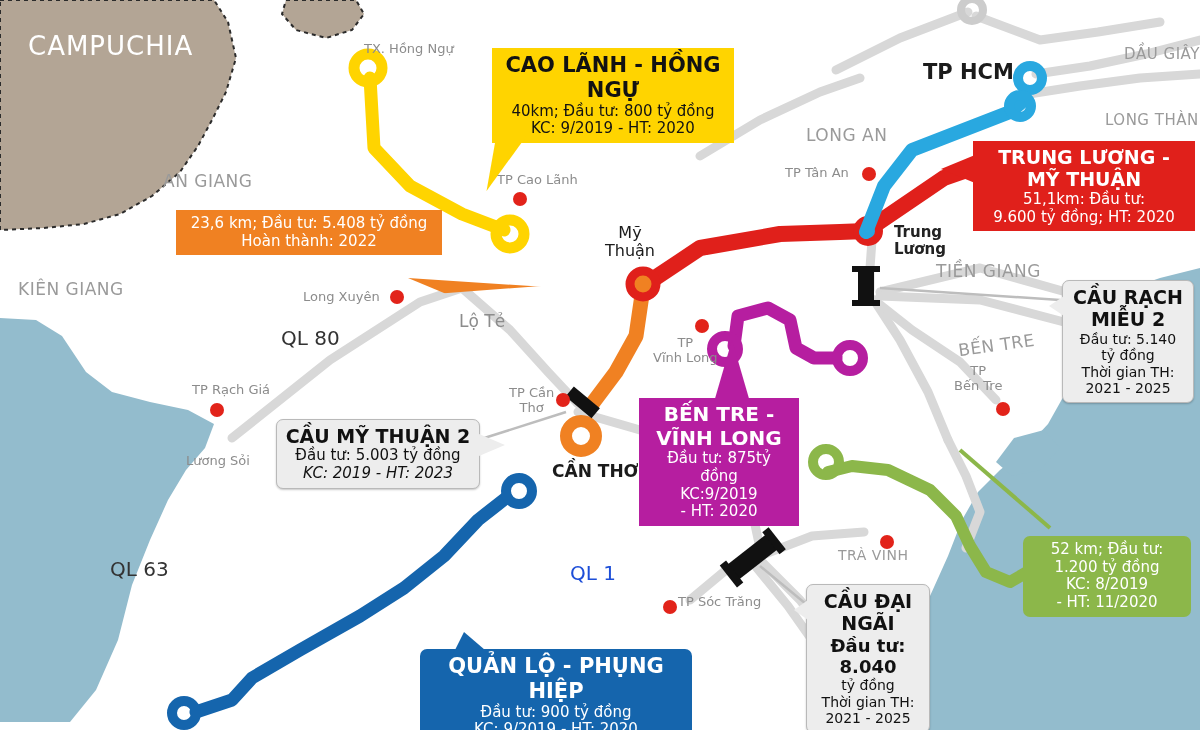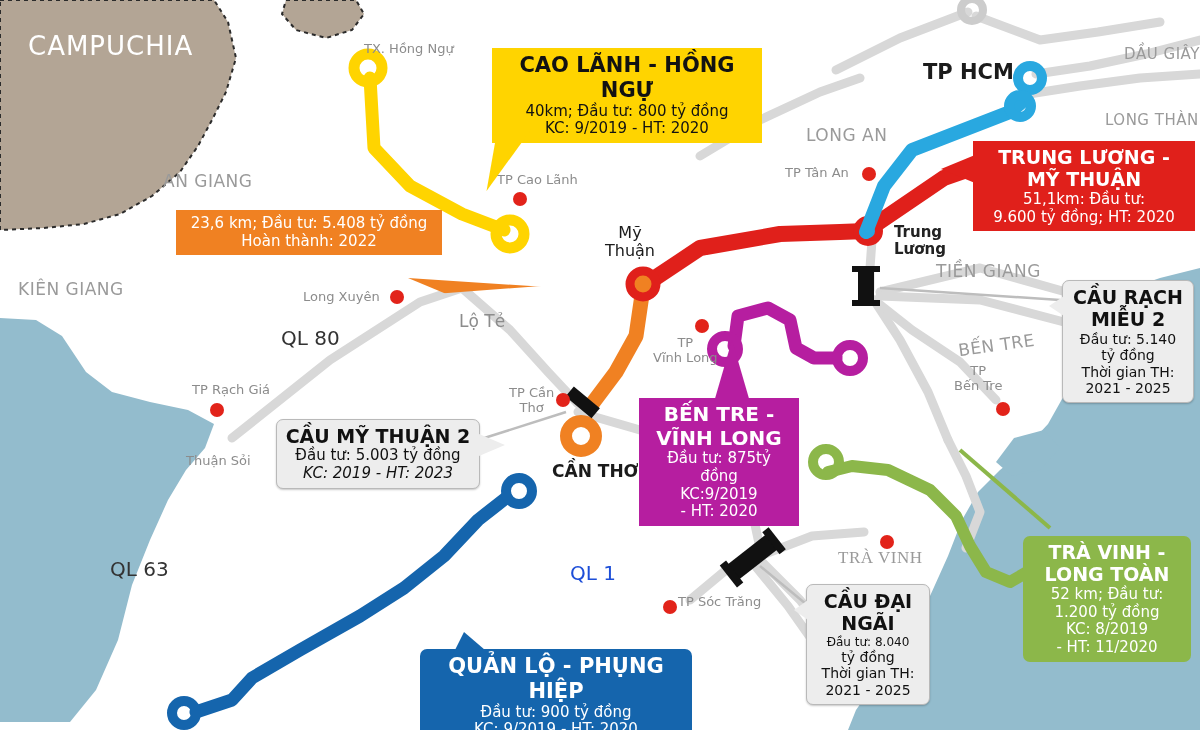--- a/index.html
+++ b/index.html
@@ -109,34 +109,34 @@
     <path fill="none" stroke="#bdbdbd" stroke-width="2.5" d="M1060,300 L880,288"></path>
   </svg>
 
   <div class="lbl country" style="left:28px;top:32px;font-size:26px;">CAMPUCHIA</div>
 
   <div class="lbl prov" style="left:163px;top:172px;font-size:17px;">AN GIANG</div>
   <div class="lbl prov" style="left:18px;top:280px;font-size:17px;">KIÊN GIANG</div>
   <div class="lbl prov" style="left:806px;top:126px;font-size:17px;">LONG AN</div>
   <div class="lbl prov" style="left:936px;top:262px;font-size:17px;">TIỀN GIANG</div>
   <div class="lbl prov" style="left:958px;top:336px;font-size:17px;transform:rotate(-8deg);">BẾN TRE</div>
-  <div class="lbl prov" style="left:838px;top:548px;font-size:17px;font-family:Liberation Serif, serif;">TRÀ VINH</div>
+  <div class="lbl prov" style="left:838px;top:548px;font-size:14px;">TRÀ VINH</div>
   <div class="lbl prov" style="left:1124px;top:46px;font-size:15px;">DẦU GIÂY</div>
   <div class="lbl prov" style="left:1105px;top:112px;font-size:15px;">LONG THÀNH</div>
 
   <div class="lbl dark" style="left:272px;top:327px;font-size:20px;font-weight:normal;color:#333;margin-left:9px;">QL 80</div>
   <div class="lbl dark" style="left:110px;top:558px;font-size:20px;font-weight:normal;color:#333;">QL 63</div>
   <div class="lbl dark" style="left:570px;top:562px;font-size:20px;font-weight:normal;color:#1d4ed8;">QL 1</div>
 
   <div class="lbl city" style="left:364px;top:42px;font-size:13px;">TX. Hồng Ngự</div>
   <div class="lbl city" style="left:497px;top:173px;font-size:13px;">TP Cao Lãnh</div>
   <div class="lbl city" style="left:303px;top:290px;font-size:13px;">Long Xuyên</div>
   <div class="lbl city" style="left:427px;top:312px;font-size:17px;margin-left:32px;">Lộ Tẻ</div>
   <div class="lbl city" style="left:192px;top:383px;font-size:13px;">TP Rạch Giá</div>
-  <div class="lbl city" style="left:186px;top:454px;font-size:13px;">Thuận Sỏi</div>
+  <div class="lbl city" style="left:186px;top:454px;font-size:13px;">Lương Sỏi</div>
   <div class="lbl city" style="left:509px;top:386px;font-size:13px;text-align:center;">TP Cần
 Thơ</div>
   <div class="lbl dark" style="left:552px;top:462px;font-size:17px;">CẦN THƠ</div>
   <div class="lbl dark" style="left:605px;top:224px;font-size:16px;text-align:center;font-weight:normal;">Mỹ
 Thuận</div>
   <div class="lbl city" style="left:653px;top:336px;font-size:13px;text-align:center;">TP
 Vĩnh Long</div>
   <div class="lbl city" style="left:785px;top:166px;font-size:13px;">TP Tân An</div>
   <div class="lbl dark" style="left:894px;top:224px;font-size:15px;font-weight:bold;color:#222;">Trung
 Lương</div>
@@ -148,21 +148,21 @@
   <div class="dot" style="left:513px;top:192px;"></div>
   <div class="dot" style="left:390px;top:290px;"></div>
   <div class="dot" style="left:210px;top:403px;"></div>
   <div class="dot" style="left:556px;top:393px;"></div>
   <div class="dot" style="left:695px;top:319px;"></div>
   <div class="dot" style="left:862px;top:167px;"></div>
   <div class="dot" style="left:996px;top:402px;"></div>
   <div class="dot" style="left:663px;top:600px;"></div>
   <div class="dot" style="left:880px;top:535px;"></div>
 
-  <div class="callout c-yellow" style="left:492px;top:48px;width:270px;">
+  <div class="callout c-yellow" style="left:492px;top:48px;width:242px;">
     <span class="ttl" style="font-size:21px;">CAO LÃNH - HỒNG NGỰ</span>
     <span class="sub" style="font-size:15px;">40km; Đầu tư: 800 tỷ đồng</span>
     <span class="sub" style="font-size:15px;">KC: 9/2019  - HT: 2020</span>
   </div>
   <div style="position:absolute;left:492px;top:129px;width:0;height:0;
               border-left:0 solid transparent;border-right:34px solid transparent;
               border-top:62px solid #ffd400;transform:skewX(-10deg);"></div>
 
   <div class="callout c-orange" style="left:176px;top:210px;width:266px;">
     <span class="sub" style="font-size:15px;">23,6 km; Đầu tư: 5.408 tỷ đồng</span>
@@ -197,22 +197,20 @@
   <div class="callout c-blue" style="left:420px;top:649px;width:272px;">
     <span class="ttl" style="font-size:21px;">QUẢN LỘ - PHỤNG HIỆP</span>
     <span class="sub" style="font-size:15px;">Đầu tư: 900 tỷ đồng</span>
     <span class="sub" style="font-size:15px;">KC: 9/2019  - HT: 2020</span>
   </div>
   <div style="position:absolute;left:452px;top:632px;width:0;height:0;
               border-left:12px solid transparent;border-right:28px solid transparent;
               border-bottom:24px solid #1565ad;"></div>
 
   <div class="callout c-green" style="left:1023px;top:536px;width:168px;">
-    <span class="ttl" style="font-size:19px;">TRÀ VINH
-- LONG TOÀN</span>
     <span class="sub" style="font-size:15px;">52 km; Đầu tư:</span>
     <span class="sub" style="font-size:15px;">1.200 tỷ đồng</span>
     <span class="sub" style="font-size:15px;">KC: 8/2019</span>
     <span class="sub" style="font-size:15px;">- HT: 11/2020</span>
   </div>
 
   <div class="callout c-gray" style="left:276px;top:419px;width:204px;">
     <span class="ttl" style="font-size:19px;">CẦU MỸ THUẬN 2</span>
     <span class="sub" style="font-size:15px;">Đầu tư: 5.003 tỷ đồng</span>
     <span class="sub" style="font-size:15px;font-style:italic;">KC: 2019 - HT: 2023</span>
@@ -229,21 +227,21 @@
     <span class="sub" style="font-size:14px;">Thời gian TH:</span>
     <span class="sub" style="font-size:14px;">2021 - 2025</span>
   </div>
   <div style="position:absolute;left:1049px;top:296px;width:0;height:0;
               border-top:10px solid transparent;border-bottom:10px solid transparent;
               border-right:15px solid #ededed;"></div>
 
   <div class="callout c-gray" style="left:806px;top:584px;width:124px;">
     <span class="ttl" style="font-size:19px;">CẦU
 ĐẠI NGÃI</span>
-    <span class="sub" style="font-size:12px;">Đầu tư: 8.040</span>
+    <span class="sub" style="font-size:18px;font-weight:bold;">Đầu tư: 8.040</span>
     <span class="sub" style="font-size:14px;">tỷ đồng</span>
     <span class="sub" style="font-size:14px;">Thời gian TH:</span>
     <span class="sub" style="font-size:14px;">2021 - 2025</span>
   </div>
   <div style="position:absolute;left:794px;top:600px;width:0;height:0;
               border-top:10px solid transparent;border-bottom:10px solid transparent;
               border-right:14px solid #ededed;"></div>
 
 </div>
 

